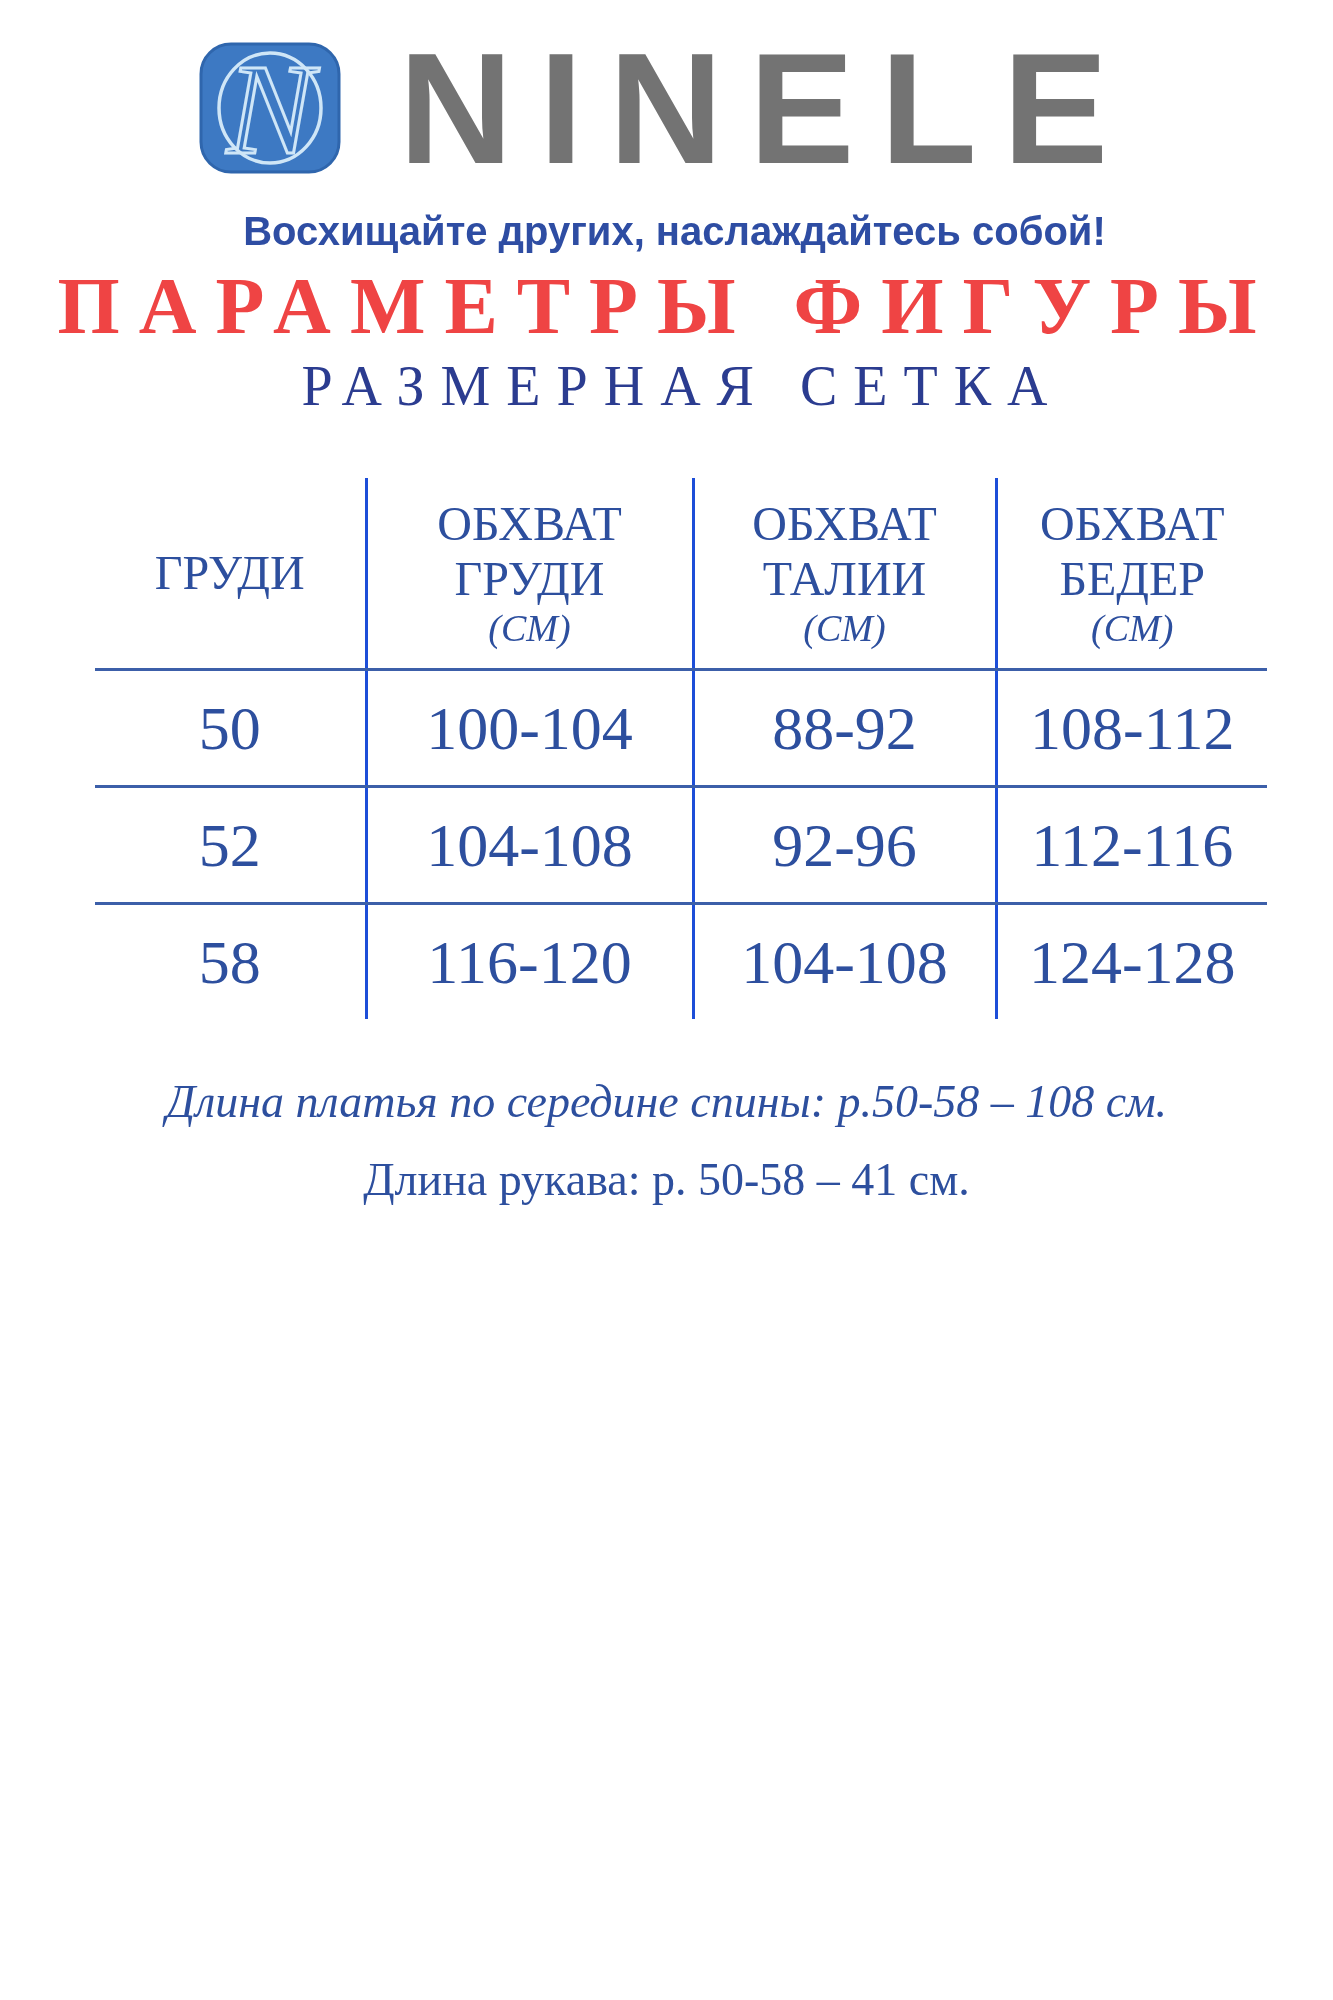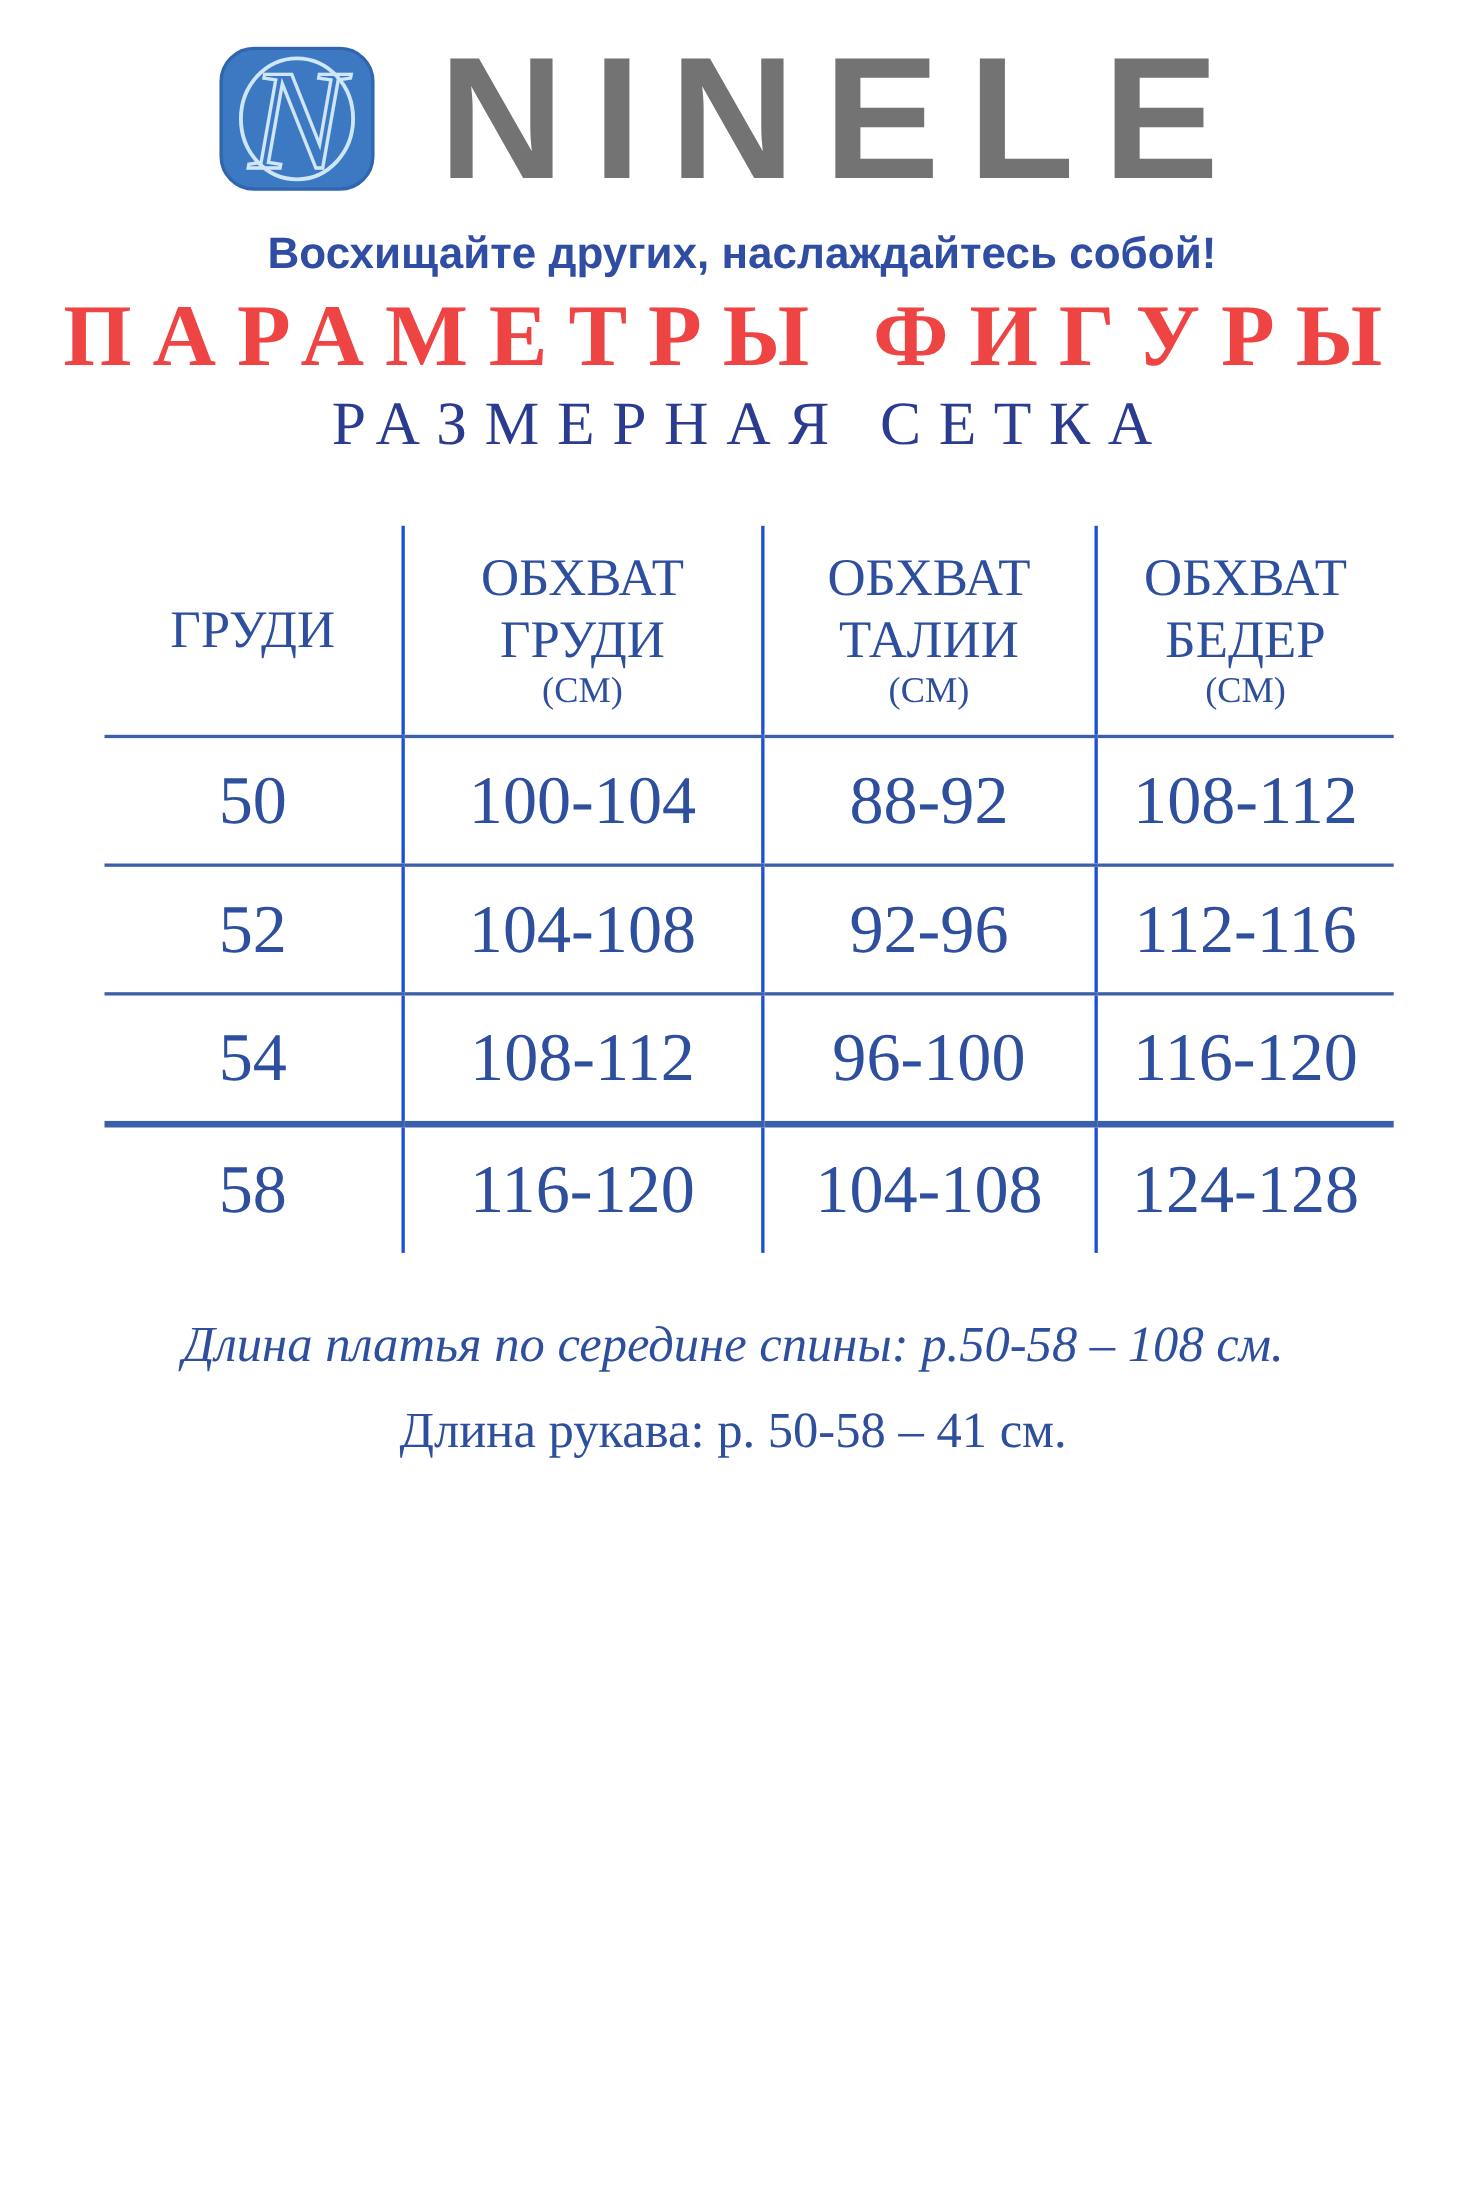--- a/index.html
+++ b/index.html
@@ -88,22 +88,23 @@
   .size-table thead th {
     height: 190px;
     font-weight: 400;
     font-size: 48px;
     line-height: 1.16;
     border-bottom: 3px solid #3c5fa9;
   }
   .size-table thead .hl { display: block; }
   .size-table thead .unit {
     display: block;
-    font-size: 33px;
+    font-size: 38px;
     line-height: 1.15;
+    font-style: italic;
   }
   .size-table tbody td {
     height: 114px;
     font-weight: 400;
     font-size: 62px;
   }
   .size-table tbody tr.thin td { border-bottom: 3px solid #3c5fa9; }
   .size-table tbody tr.thick td { border-bottom: 6px solid #3c5fa9; }
   .size-table tbody tr.last td { border-bottom: none; }
 
@@ -175,26 +176,20 @@
         <td class="vline">100-104</td>
         <td class="vline">88-92</td>
         <td class="vline">108-112</td>
       </tr>
       <tr class="thin">
         <td>52</td>
         <td class="vline">104-108</td>
         <td class="vline">92-96</td>
         <td class="vline">112-116</td>
       </tr>
-      <tr class="thick">
-        <td>54</td>
-        <td class="vline">108-112</td>
-        <td class="vline">96-100</td>
-        <td class="vline">116-120</td>
-      </tr>
       <tr class="last">
         <td>58</td>
         <td class="vline">116-120</td>
         <td class="vline">104-108</td>
         <td class="vline">124-128</td>
       </tr>
     </tbody>
   </table>
 
   <p class="note first">Длина платья по середине спины: р.50-58 – 108 см.</p>

